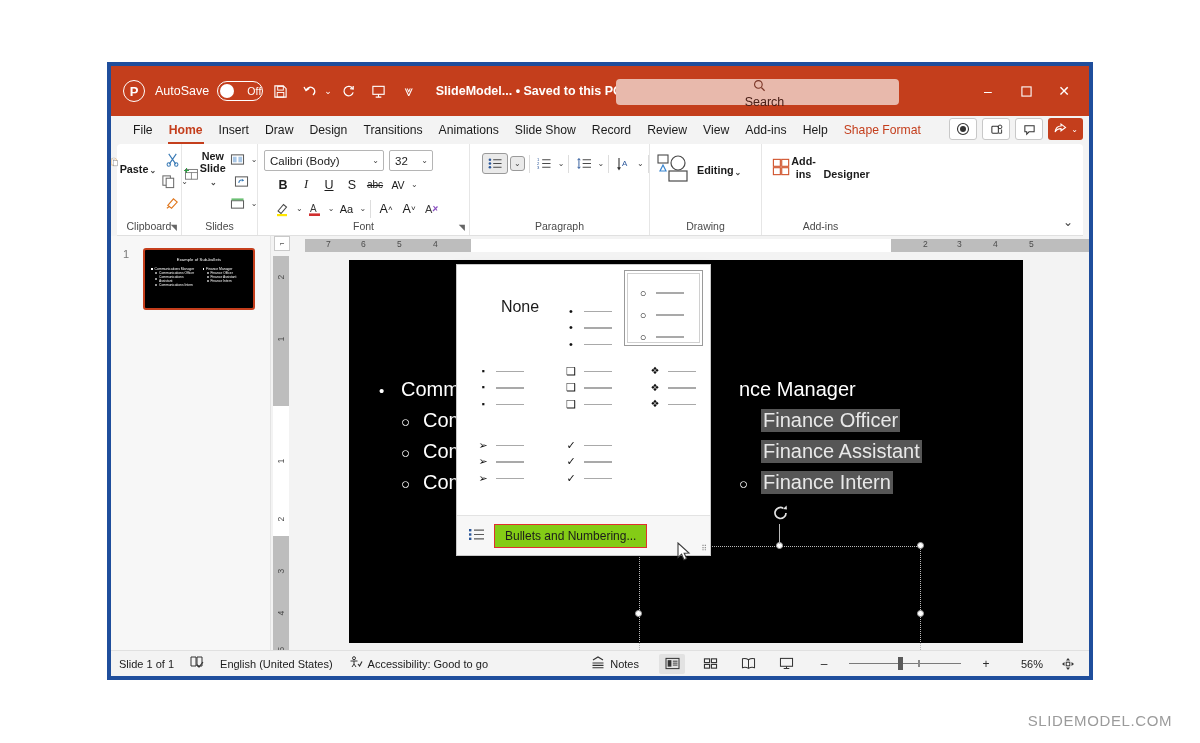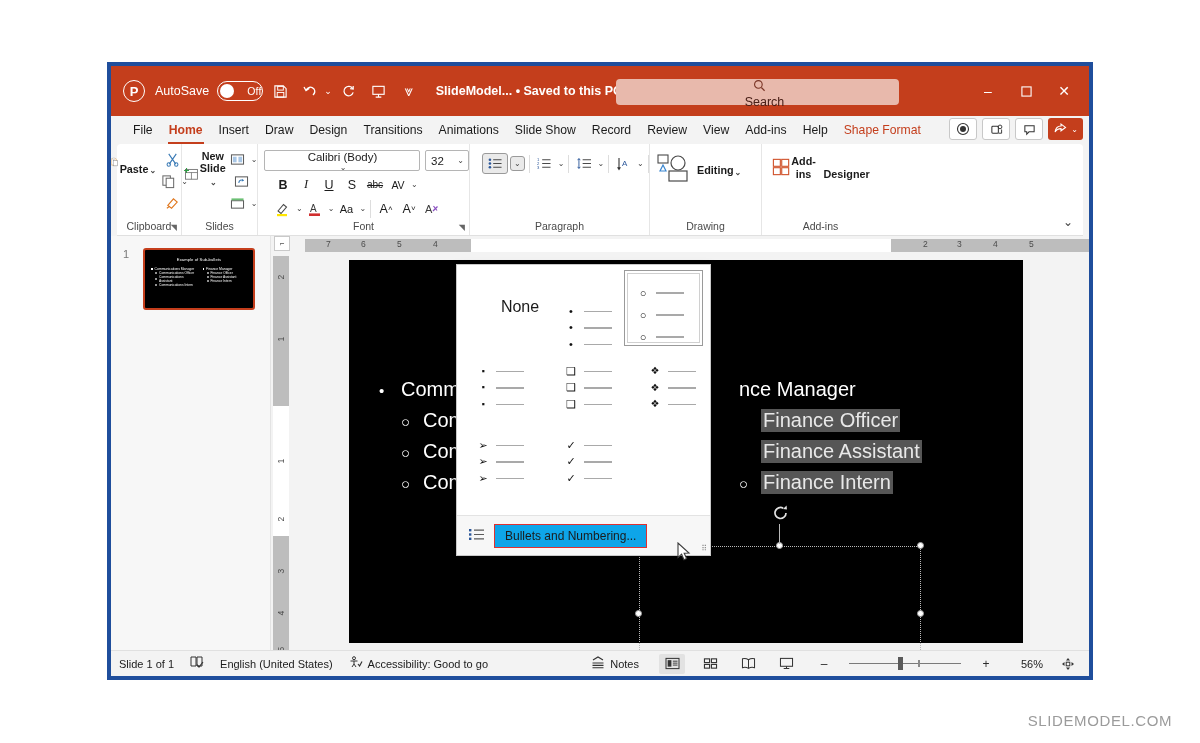--- a/index.html
+++ b/index.html
@@ -114,21 +114,21 @@
   }
   .smrow { display: flex; align-items: center; }
   .caret { font-size: 8px; color: #444; margin-left: 1px; }
 
   .fontrow { display: flex; align-items: center; gap: 5px; padding-top: 3px; }
   .fsel {
     height: 21px; border: 1px solid #b5b5b5; border-radius: 2px; background: #fff;
     display: flex; align-items: center; justify-content: space-between;
     font-size: 11.5px; color: #1b1b1b; padding: 0 4px 0 5px;
   }
-  .fsel.name { width: 156px; flex-direction: column; }
+  .fsel.name { width: 120px; }
   .fsel.size { width: 44px; }
   .fmtrow { display: flex; align-items: center; gap: 1px; margin-top: 3px; }
   .fbtn {
     min-width: 22px; height: 21px; padding: 0 2px;
     display: flex; align-items: center; justify-content: center;
     font-size: 12.5px; color: #1b1b1b;
   }
   .vsep { width: 1px; height: 18px; background: #ddd; margin: 0 3px; }
 
   
@@ -223,21 +223,21 @@
   }
   .bsel .inner2 { padding: 11px 0 0 12px; }
   .bfooter {
     position: absolute; left: 0; right: 0; bottom: 0; height: 40px;
     background: #f7f7f7; border-top: 1px solid #e3e3e3;
     display: flex; align-items: center; padding-left: 12px;
   }
   .bn-icon { font-size: 13px; color: #2b579a; margin-right: 9px; line-height:1; }
   .bn-label {
     border: 1.6px solid #e03030; padding: 4px 10px; font-size: 12px; color: #1b1b1b;
-    background: #0ea5e9;
+    background: #84cc16;
   }
   .bresize { position: absolute; right: 3px; bottom: 2px; font-size: 8px; color: #8a8a8a; }
 
   
   .statusbar {
     height: 26px; background: #f3f3f3; border-top: 1px solid #e0e0e0;
     display: flex; align-items: center; padding: 0 8px; font-size: 11px; color: #1b1b1b;
     flex: none; position: relative;
   }
   .sbitem { display: flex; align-items: center; gap: 5px; margin-right: 16px; white-space: nowrap; }

